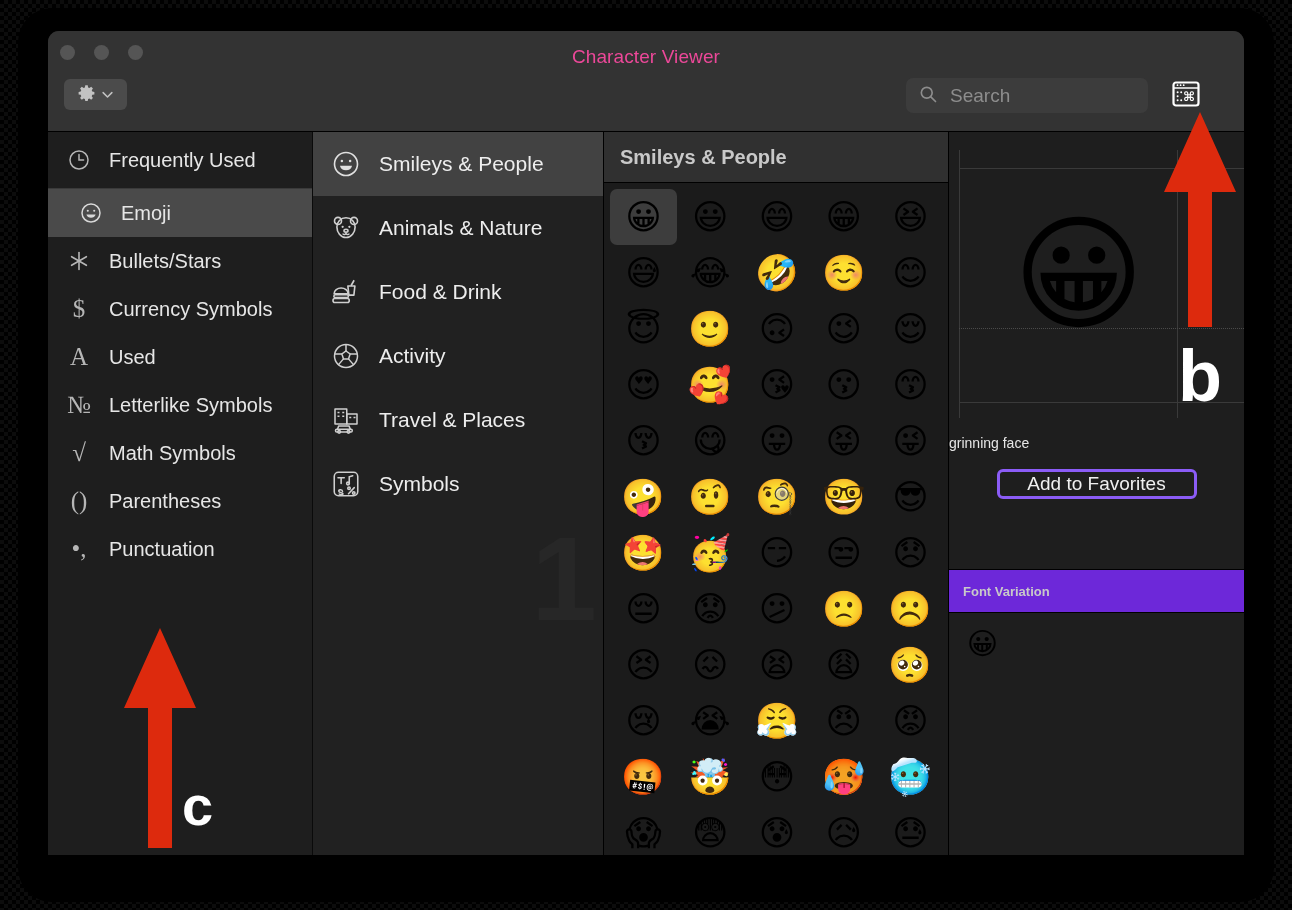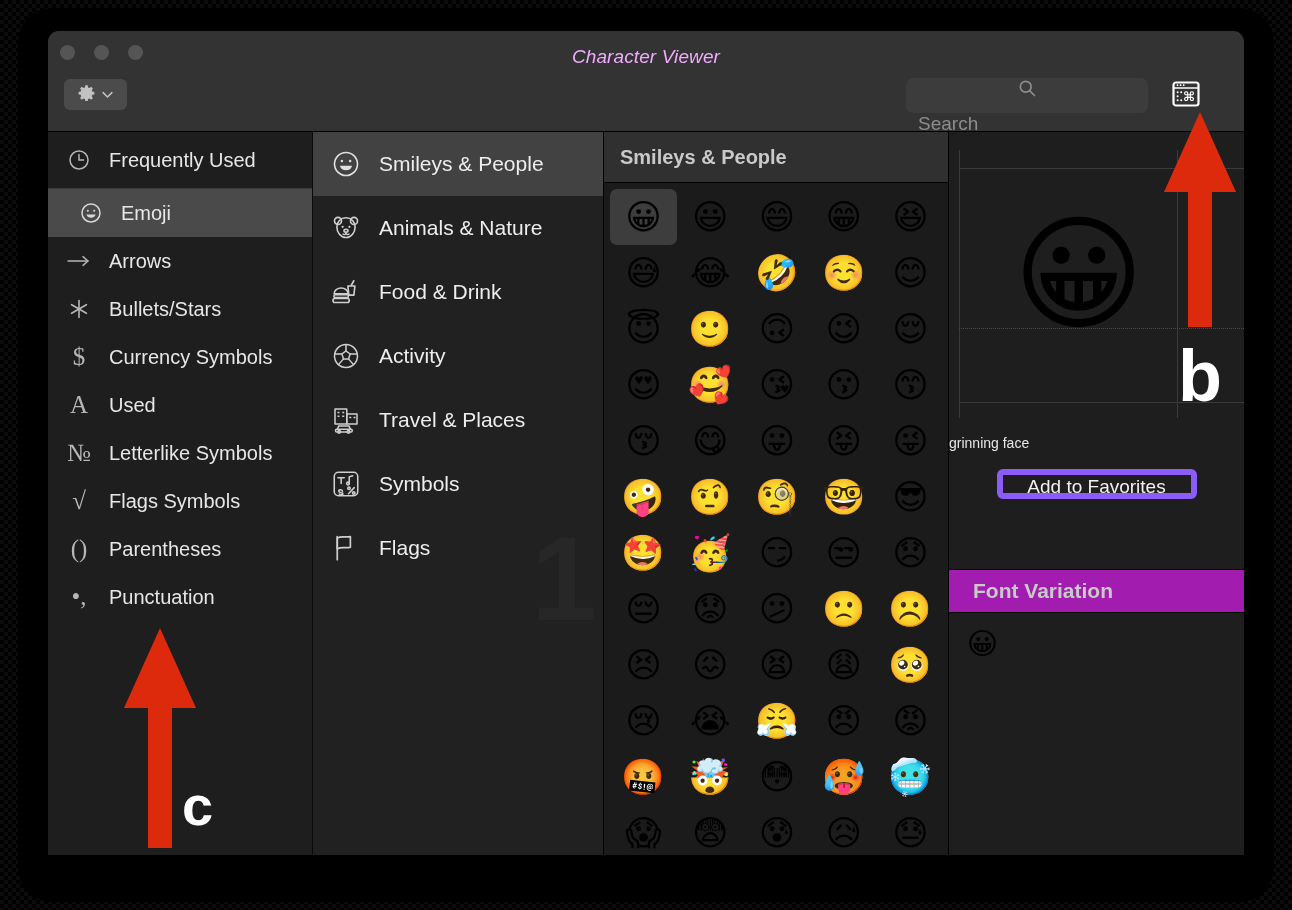--- a/index.html
+++ b/index.html
@@ -77,38 +77,36 @@
     justify-content: center;
     gap: 3px;
   }
   .gear-btn svg { display: block; }
   .win-title {
     position: absolute;
     left: 0; right: 0;
     top: 15px;
     text-align: center;
     font-size: 19px;
-    color: #f0abfc;
+    color: #ec4899;
     letter-spacing: .1px;
-    font-style: italic;
   }
   .search-wrap {
     position: absolute;
     right: 96px;
     top: 47px;
     width: 242px;
     height: 35px;
     background: #3c3c3c;
     border-radius: 7px;
     display: flex;
     align-items: center;
     padding: 0 12px;
     gap: 10px;
     box-sizing: border-box;
-    flex-direction: column;
   }
   .search-input {
     background: transparent;
     border: none;
     outline: none;
     color: #e8e8e8;
     font-family: "Liberation Sans", sans-serif;
     font-size: 19px;
     width: 100%;
   }
@@ -280,37 +278,37 @@
     color: #e6e6e6;
     font-size: 14px;
     margin-top: -2px;
   }
   .fav-btn {
     margin: 18px auto 16px;
     display: block;
     width: 200px;
     height: 30px;
     background: transparent;
-    border: 6px solid #8b5cf6;
+    border: 3px solid #8b5cf6;
     border-radius: 6px;
     color: #f0f0f0;
     font-size: 19px;
     font-family: "Liberation Sans", sans-serif;
   }
   .fv-head {
     margin-top: 22px;
     height: 42px;
-    background: #a21caf;
+    background: #6d28d9;
     border-top: 1px solid #000;
     border-bottom: 1px solid #000;
     display: flex;
     align-items: center;
-    padding-left: 24px;
+    padding-left: 14px;
     color: #c9c9c9;
-    font-size: 21px;
+    font-size: 13px;
     font-weight: bold;
     flex: none;
   }
   .fv-body {
     flex: 1;
     padding: 16px 0 0 18px;
   }
   .fv-item {
     font-size: 30px;
     line-height: 1;
@@ -409,29 +407,20 @@
           <svg width="24" height="24" viewBox="0 0 24 24" fill="none" stroke="#d8d8d8" stroke-width="1.5">
             <circle cx="12" cy="12" r="9"></circle>
             <circle cx="8.8" cy="9.8" r="1.05" fill="#d8d8d8" stroke="none"></circle>
             <circle cx="15.2" cy="9.8" r="1.05" fill="#d8d8d8" stroke="none"></circle>
             <path d="M7.4 13.6a4.9 4.9 0 009.2 0z" fill="#d8d8d8" stroke="none"></path>
           </svg>
         </span>
         <span>Emoji</span>
       </div>
 
-      <div class="side-item">
-        <span class="side-ic">
-          <svg width="26" height="20" viewBox="0 0 26 20" fill="none" stroke="#b6b6b6" stroke-width="1.4" stroke-linecap="round" stroke-linejoin="round">
-            <line x1="2" y1="10" x2="22" y2="10"></line>
-              <polyline points="17,5.6 22,10 17,14.4"></polyline>
-          </svg>
-        </span>
-        <span>Arrows</span>
-      </div>
 
       <div class="side-item">
         <span class="side-ic">
           <svg width="24" height="24" viewBox="0 0 24 24" stroke="#b6b6b6" stroke-width="1.6" stroke-linecap="round">
             <line x1="12" y1="3.5" x2="12" y2="20.5"></line>
             <line x1="4.6" y1="7.7" x2="19.4" y2="16.3"></line>
             <line x1="4.6" y1="16.3" x2="19.4" y2="7.7"></line>
           </svg>
         </span>
         <span>Bullets/Stars</span>
@@ -447,21 +436,21 @@
         <span>Used</span>
       </div>
 
       <div class="side-item">
         <span class="side-ic serif">№</span>
         <span>Letterlike Symbols</span>
       </div>
 
       <div class="side-item">
         <span class="side-ic serif">√</span>
-        <span>Flags Symbols</span>
+        <span>Math Symbols</span>
       </div>
 
       <div class="side-item">
         <span class="side-ic serif">()</span>
         <span>Parentheses</span>
       </div>
 
 
       <div class="side-item">
         <span class="side-ic serif">•,</span>
@@ -548,29 +537,20 @@
             <circle cx="13.6" cy="11.6" r="1.1"></circle>
             <path d="M9.2 17.9c0-1.6-3-1.8-3-.3 0 1.6 3.4 1.1 3.4 2.2 0 .9-2 1-3 .2" stroke-linecap="round"></path>
             <line x1="14" y1="19.8" x2="18.6" y2="14.9" stroke-linecap="round"></line>
             <circle cx="14.4" cy="15.4" r="1"></circle>
               <circle cx="18.2" cy="19.2" r="1"></circle>
           </svg>
         </span>
         <span>Symbols</span>
       </div>
 
-      <div class="cat-item">
-        <span class="cat-ic">
-          <svg width="30" height="30" viewBox="0 0 24 24" fill="none" stroke="#cfcfcf" stroke-width="1.35" stroke-linejoin="round" stroke-linecap="round">
-            <line x1="5" y1="2.8" x2="5" y2="21.4"></line>
-            <path d="M5 4.1c3.5-2 7-0.2 10.5-1.3v8.6C12 12.5 8.5 10.7 5 12.7z"></path>
-          </svg>
-        </span>
-        <span>Flags</span>
-      </div>
     </div>
 
     <div class="col-grid">
       <div class="grid-head">Smileys &amp; People</div>
       <div class="emoji-grid" id="emoji-grid">
           <div class="emoji-cell selected">😀</div>
           <div class="emoji-cell">😃</div>
           <div class="emoji-cell">😄</div>
           <div class="emoji-cell">😁</div>
           <div class="emoji-cell">😆</div>

